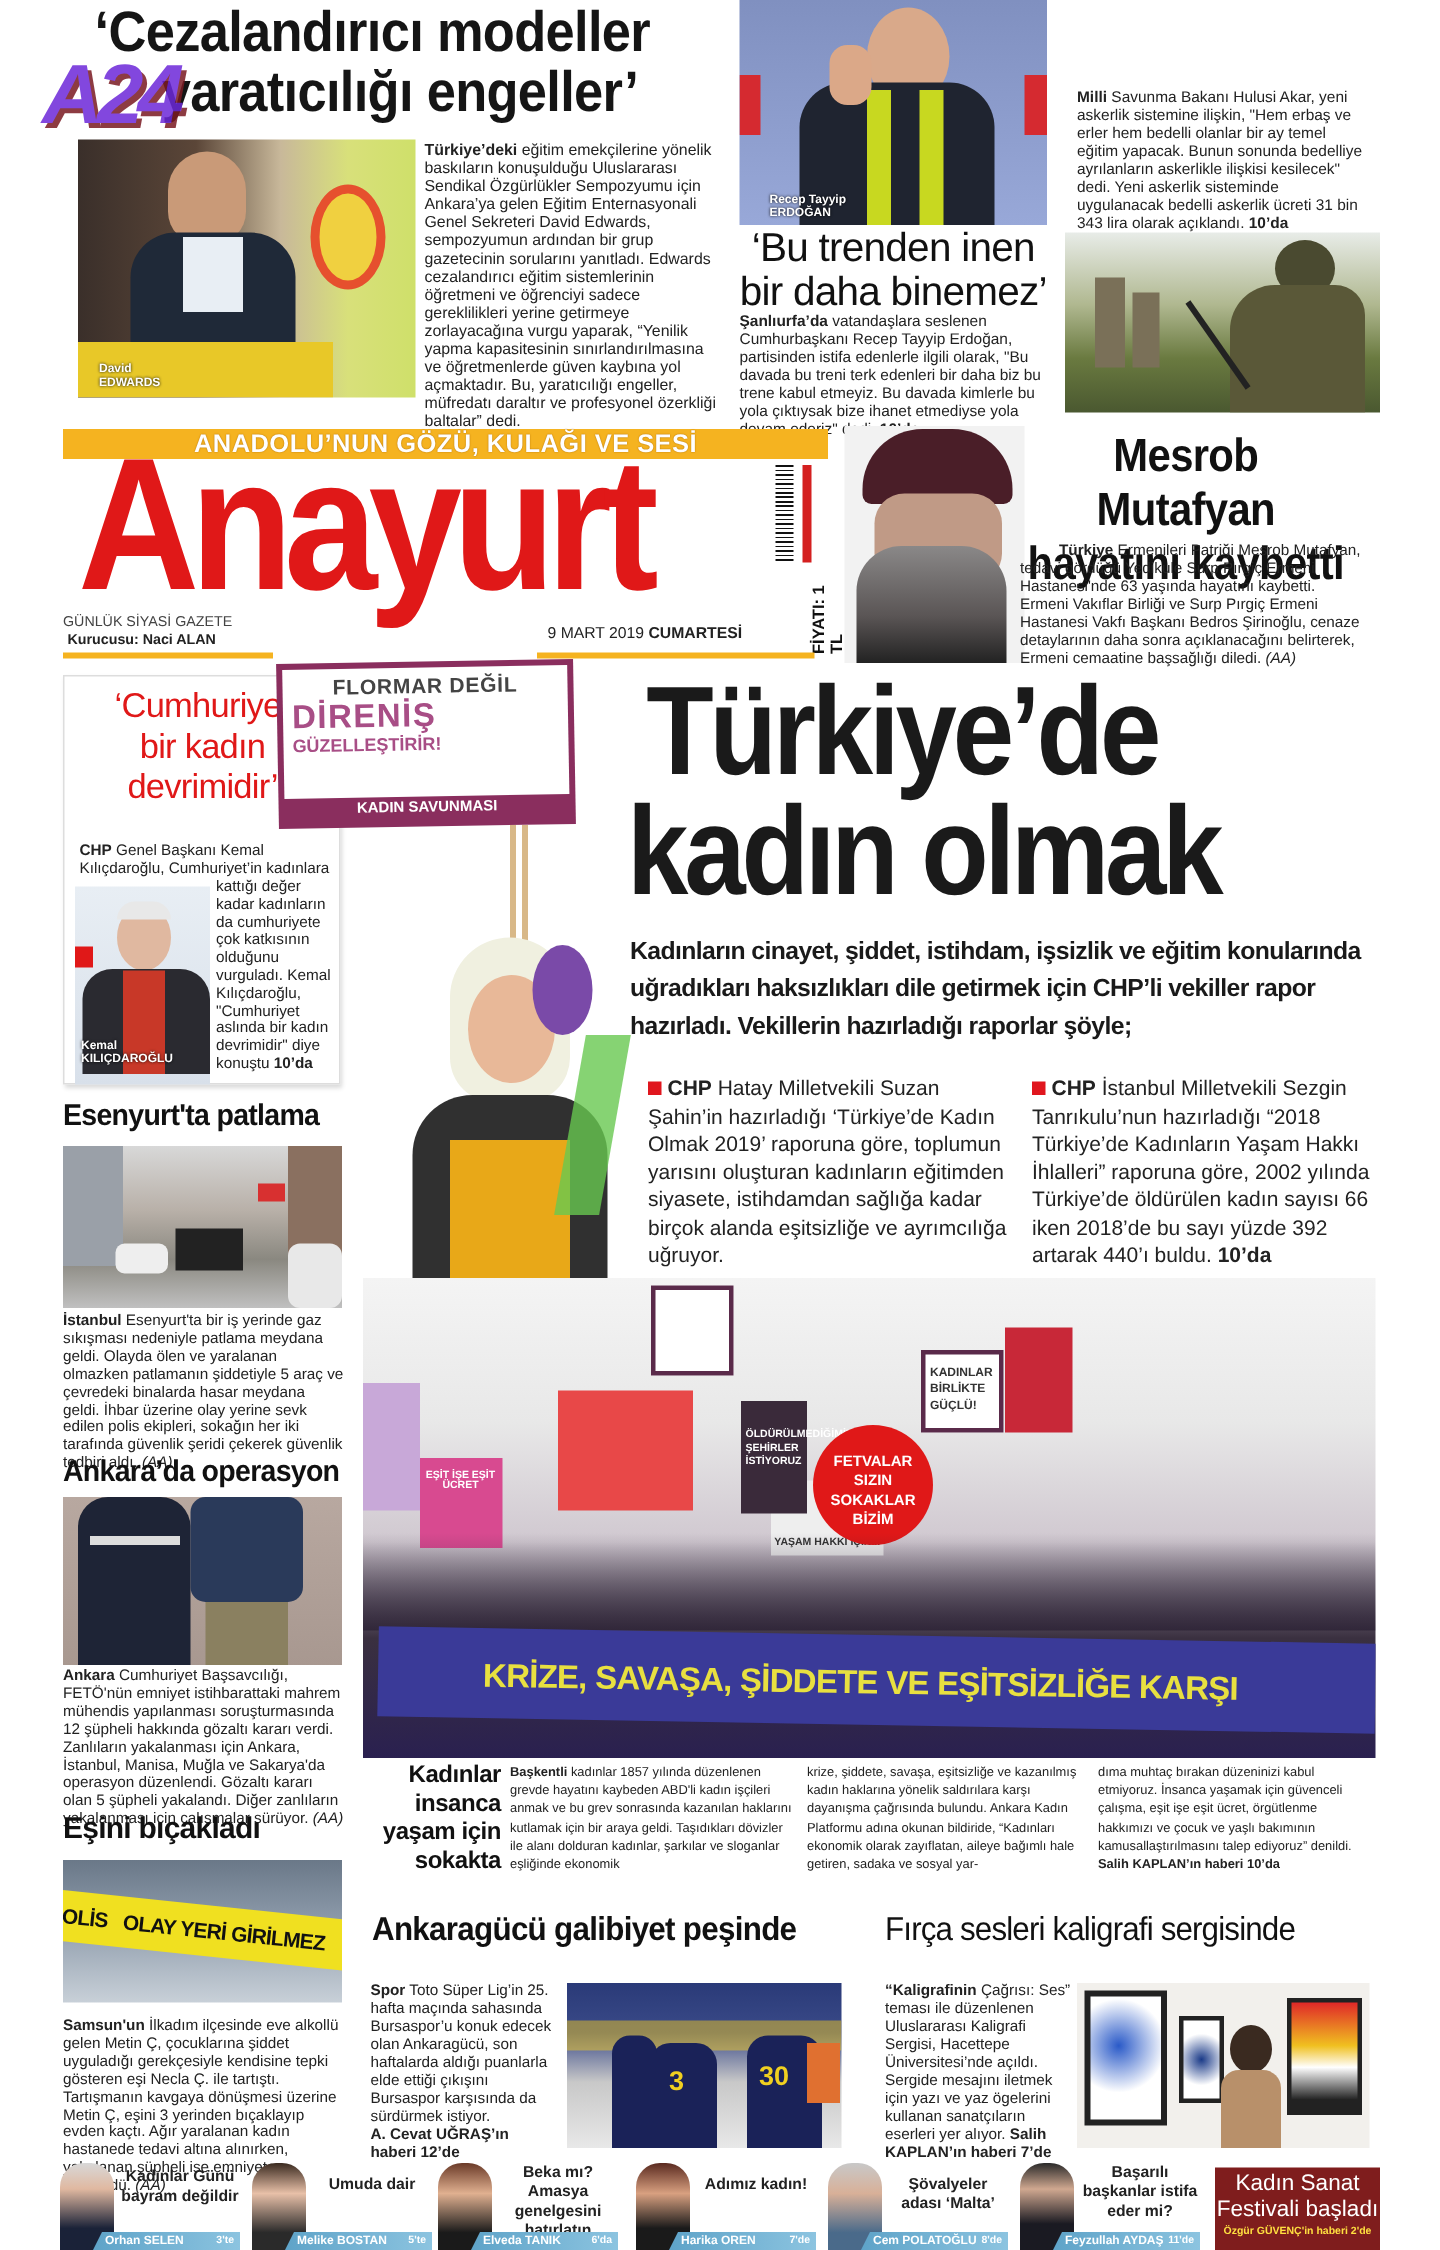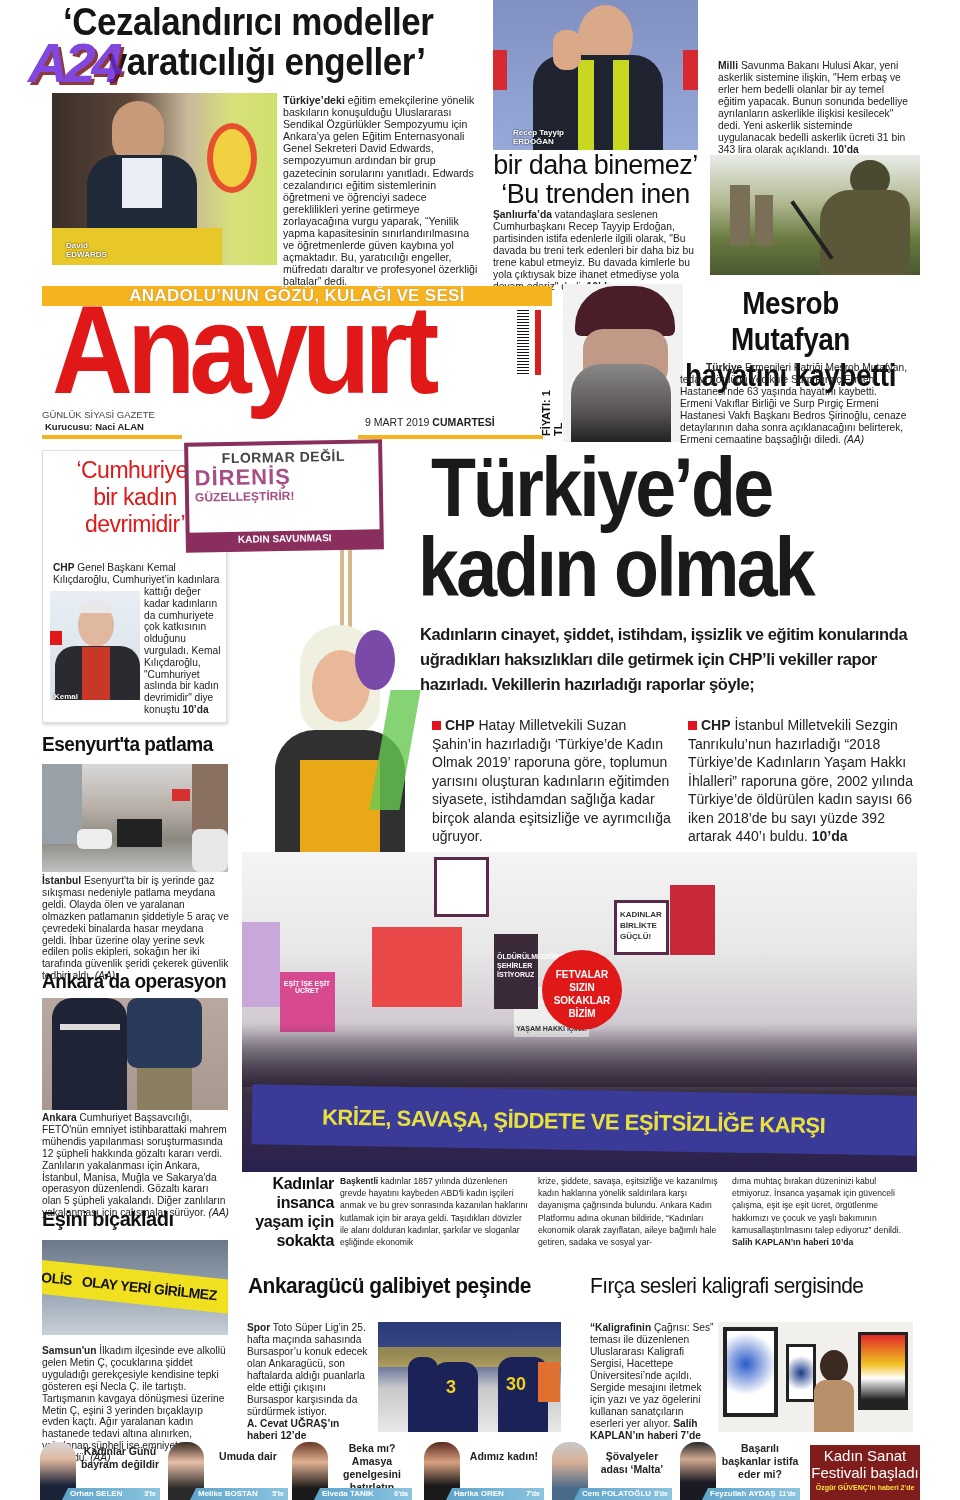--- a/index.html
+++ b/index.html
@@ -57,22 +57,22 @@
   <div style="position:absolute;left:120px;top:60px;width:16px;height:90px;background:#c8d820"></div>
   <div style="position:absolute;left:60px;top:30px;width:28px;height:40px;border-radius:12px;background:#dba888"></div>
   <div style="position:absolute;left:0;top:50px;width:14px;height:40px;background:#d52a30"></div>
   <div style="position:absolute;left:190px;top:50px;width:15px;height:40px;background:#d52a30"></div>
   <div class="cap" style="left:20px;top:128px;width:70px">
     <div>Recep Tayyip</div>
     <div>ERDOĞAN</div>
   </div>
 </div>
 <div class="abs sans" style="left:493px;top:151px;width:205px;text-align:center;font-size:27px;line-height:29px;color:#111;letter-spacing:-0.5px">
+  <div>‘Bu trenden inen</div>
   <div>bir daha binemez’</div>
-  <div>‘Bu trenden inen</div>
 </div>
 <div class="abs body-serif" style="left:493px;top:209px;width:205px;font-size:10.3px;line-height:12px">
   <b>Şanlıurfa’da</b><span> vatandaşlara seslenen Cumhurbaşkanı Recep Tayyip Erdoğan, partisinden istifa edenlerle ilgili olarak, "Bu davada bu treni terk edenleri bir daha biz bu trene kabul etmeyiz. Bu davada kimlerle bu yola çıktıysak bize ihanet etmediyse yola devam ederiz" dedi.</span> <b>10’da</b>
 </div>
 
 <div class="abs sans" style="left:718px;top:0;width:210px;font-size:27px;line-height:28px;color:#111;letter-spacing:-0.5px">
 </div>
 <div class="abs body-serif" style="left:718px;top:60px;width:195px;font-size:10.3px;line-height:12px">
   <b>Milli</b><span> Savunma Bakanı Hulusi Akar, yeni askerlik sistemine ilişkin, "Hem erbaş ve erler hem bedelli olanlar bir ay temel eğitim yapacak. Bunun sonunda bedelliye ayrılanların askerlikle ilişkisi kesilecek" dedi. Yeni askerlik sisteminde uygulanacak bedelli askerlik ücreti 31 bin 343 lira olarak açıklandı.</span> <b>10’da</b>
 </div>
@@ -112,21 +112,21 @@
 
 <div class="abs" style="left:42px;top:450px;width:185px;height:273px;border:1px solid #ddd;box-shadow:1px 2px 3px rgba(0,0,0,0.15);background:#fff"></div>
 <div class="abs sans" style="left:45px;top:457px;width:180px;text-align:center;font-size:23px;line-height:27px;color:#e01818;letter-spacing:-0.5px">
   <div>‘Cumhuriyet</div>
   <div>bir kadın</div>
   <div>devrimidir’</div>
 </div>
 <div class="abs body-sans" style="left:53px;top:562px;width:170px;font-size:10.2px;line-height:12px">
   <b>CHP</b><span> Genel Başkanı Kemal Kılıçdaroğlu, Cumhuriyet’in kadınlara</span>
 </div>
-<div class="photo" style="left:50px;top:591px;width:90px;height:109px;background:linear-gradient(180deg,#e8eef4,#d8e0ea)">
+<div class="photo" style="left:50px;top:591px;width:90px;height:132px;background:linear-gradient(180deg,#e8eef4,#d8e0ea)">
   <div style="position:absolute;left:28px;top:12px;width:36px;height:44px;border-radius:50%;background:#e0b8a0"></div>
   <div style="position:absolute;left:28px;top:10px;width:36px;height:12px;border-radius:18px 18px 0 0;background:#e8e8e8"></div>
   <div style="position:absolute;left:5px;top:55px;width:85px;height:70px;border-radius:20px 20px 0 0;background:#2a2a30"></div>
   <div style="position:absolute;left:32px;top:56px;width:28px;height:69px;background:#c83828"></div>
   <div style="position:absolute;left:0;top:40px;width:12px;height:14px;background:#e01818"></div>
   <div class="cap" style="left:4px;top:101px;width:80px">
     <div>Kemal</div>
     <div>KILIÇDAROĞLU</div>
   </div>
 </div>

